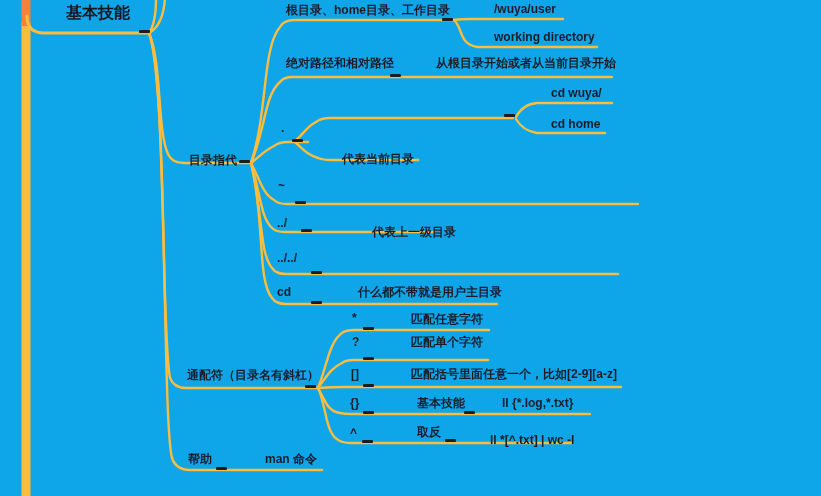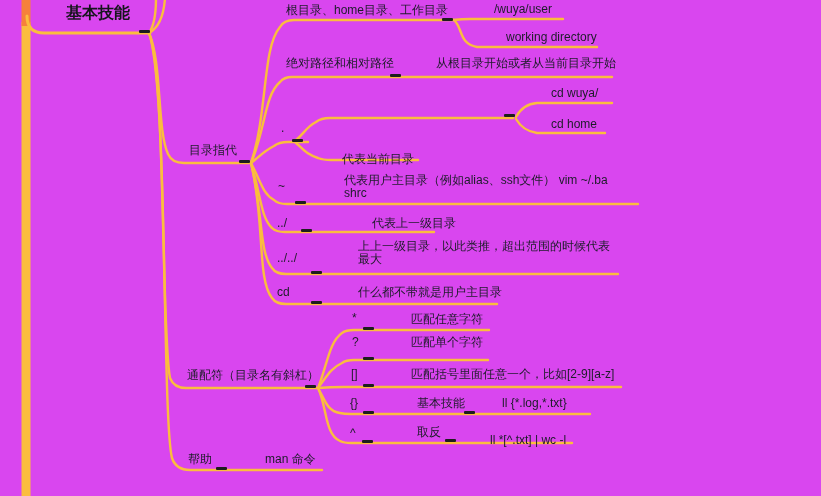--- a/index.html
+++ b/index.html
@@ -1,30 +1,30 @@
 <!DOCTYPE html>
 <html><head>
 <meta charset="utf-8">
 <style>
   html,body{margin:0;padding:0;background:#f5f5f7;}
   #canvas{
     position:relative;width:821px;height:496px;overflow:hidden;
-    background:#d946ef;
+    background:#0ea5e9;
     font-family:"Liberation Sans", sans-serif;
     color:#1c1c28;
   }
   #wires{position:absolute;left:0;top:0;}
   path.branch{fill:none;stroke:#fbbd3e;stroke-width:2.4;stroke-linecap:round;}
   path.branch.thick{stroke-width:3;}
   path.trunk{fill:none;stroke:#fbbd3e;stroke-width:9;}
   path.trunk-top{fill:none;stroke:#f6813b;stroke-width:9;}
   rect.handle{fill:#1d1d1d;rx:1;}
   .label{
     position:absolute;font-size:12px;line-height:13px;white-space:nowrap;
-    color:#1c1c28;font-weight:400;
+    color:#1c1c28;font-weight:700;
   }
   .label.root{font-size:16px;line-height:18px;font-weight:bold;color:#15151c;}
   .label.wrap{white-space:normal;word-break:break-all;}
 </style>
 </head>
 <body>
 
 <div id="canvas">
 
   <svg id="wires" width="821" height="496" viewBox="0 0 821 496">
@@ -79,42 +79,40 @@
     <rect class="handle" x="363" y="384" width="11" height="3"></rect>
     <rect class="handle" x="363" y="411" width="11" height="3"></rect>
     <rect class="handle" x="464" y="411" width="11" height="3"></rect>
     <rect class="handle" x="362" y="440" width="11" height="3"></rect>
     <rect class="handle" x="445" y="439" width="11" height="3"></rect>
     <rect class="handle" x="216" y="467" width="11" height="3"></rect>
   </svg>
 
   <span class="label root" style="left:66px;top:4px">基本技能</span>
 
-  <span class="label" style="left:189px;top:144px">目录指代</span>
+  <span class="label" style="left:189px;top:154px">目录指代</span>
 
   <span class="label" style="left:286px;top:4px">根目录、home目录、工作目录</span>
   <span class="label" style="left:494px;top:3px">/wuya/user</span>
-  <span class="label" style="left:506px;top:31px">working directory</span>
+  <span class="label" style="left:494px;top:31px">working directory</span>
 
   <span class="label" style="left:286px;top:57px">绝对路径和相对路径</span>
   <span class="label" style="left:436px;top:57px">从根目录开始或者从当前目录开始</span>
 
   <span class="label" style="left:281px;top:122px">.</span>
   <span class="label" style="left:551px;top:87px">cd wuya/</span>
   <span class="label" style="left:551px;top:118px">cd home</span>
   <span class="label" style="left:342px;top:153px">代表当前目录</span>
 
   <span class="label" style="left:278px;top:180px">~</span>
-  <div class="label wrap" style="left:344px;top:174px;width:268px">代表用户主目录（例如alias、ssh文件） vim ~/.bashrc</div>
 
   <span class="label" style="left:277px;top:217px">../</span>
-  <span class="label" style="left:372px;top:217px">代表上一级目录</span>
+  <span class="label" style="left:372px;top:226px">代表上一级目录</span>
 
   <span class="label" style="left:277px;top:252px">../../</span>
-  <div class="label wrap" style="left:358px;top:240px;width:254px">上上一级目录，以此类推，超出范围的时候代表最大</div>
 
   <span class="label" style="left:277px;top:286px">cd</span>
   <span class="label" style="left:358px;top:286px">什么都不带就是用户主目录</span>
 
   <span class="label" style="left:187px;top:369px">通配符（目录名有斜杠）</span>
 
   <span class="label" style="left:352px;top:312px">*</span>
   <span class="label" style="left:411px;top:313px">匹配任意字符</span>
 
   <span class="label" style="left:352px;top:336px">?</span>

